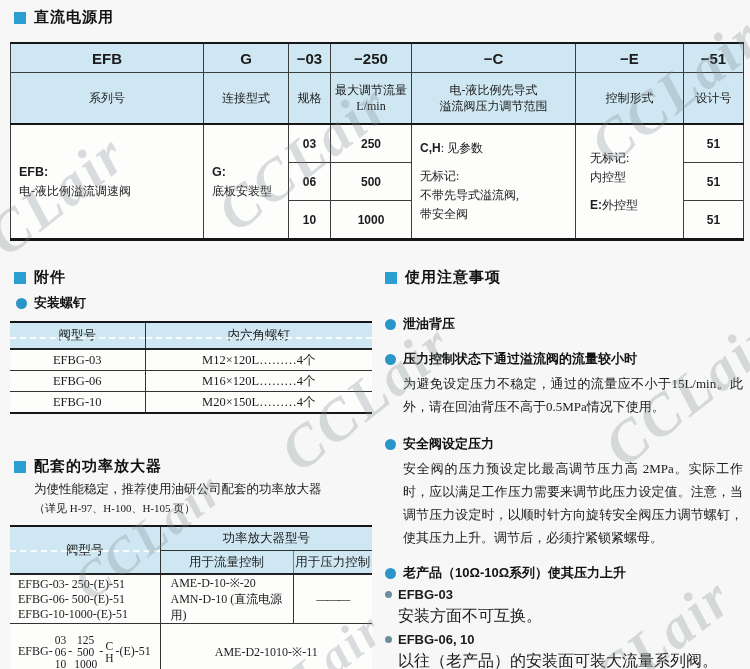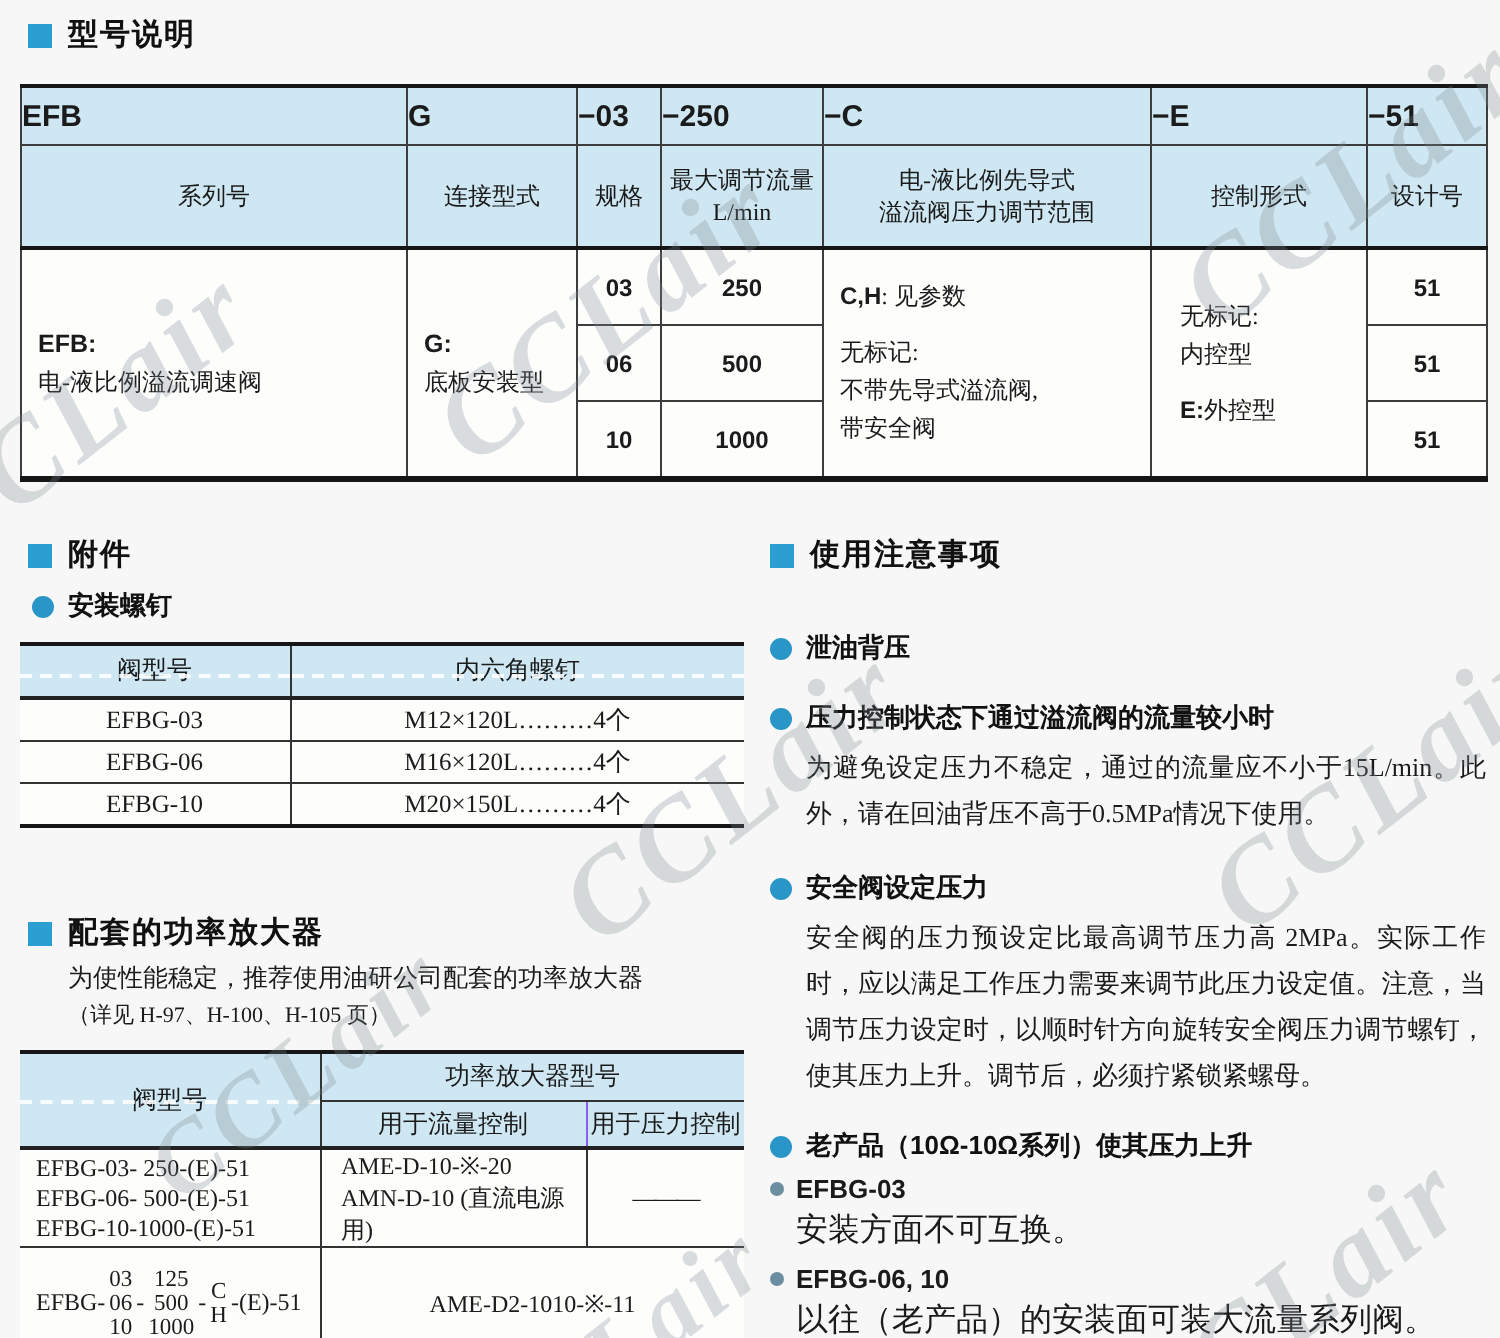--- a/index.html
+++ b/index.html
@@ -52,21 +52,21 @@
   table{border-collapse:collapse;table-layout:fixed;}
   td,th{padding:0;vertical-align:middle;}
   .pre{white-space:pre-line;}
 
   
   .model-title{position:absolute;left:14px;top:8px;}
   .model-table-wrap{position:absolute;left:10px;top:42px;z-index:2;}
   .model-table{width:733px;background:#fff;}
   .model-table td{border:1px solid #3d3d3d;}
   .model-table tr.codes td{
-    height:28px;background:#cfe7f2;text-align:left;
+    height:28px;background:#cfe7f2;text-align:center;
     font-family:"Liberation Sans", sans-serif;font-weight:bold;font-size:15px;
     border-top:2.5px solid #161616;
   }
   .model-table tr.labels td{
     height:50px;background:#cfe7f2;text-align:center;
     font-size:12px;line-height:16px;
     border-bottom:2.5px solid #161616;
   }
   .model-table td.dashed-r{border-right:1px dashed #555;}
   .model-table tr.body td{background:#fdfdfc;font-size:12px;height:37px;}
@@ -144,21 +144,21 @@
   <span class="wm wm2">CCLair</span>
   <span class="wm wm3">CCLair</span>
   <span class="wm wm4">CCLair</span>
   <span class="wm wm5">CCLair</span>
   <span class="wm wm6">CCLair</span>
   <span class="wm wm7">CCLair</span>
   <span class="wm wm8">CCLair</span>
 
   <div class="sec-title model-title">
     <span class="sq"></span>
-    <span>型号说明</span>
+    <span>直流电源用</span>
   </div>
 
   <div class="model-table-wrap">
     <table class="model-table">
       <colgroup>
         <col style="width:193px">
           <col style="width:85px">
           <col style="width:42px">
         <col style="width:81px">
           <col style="width:164px">

